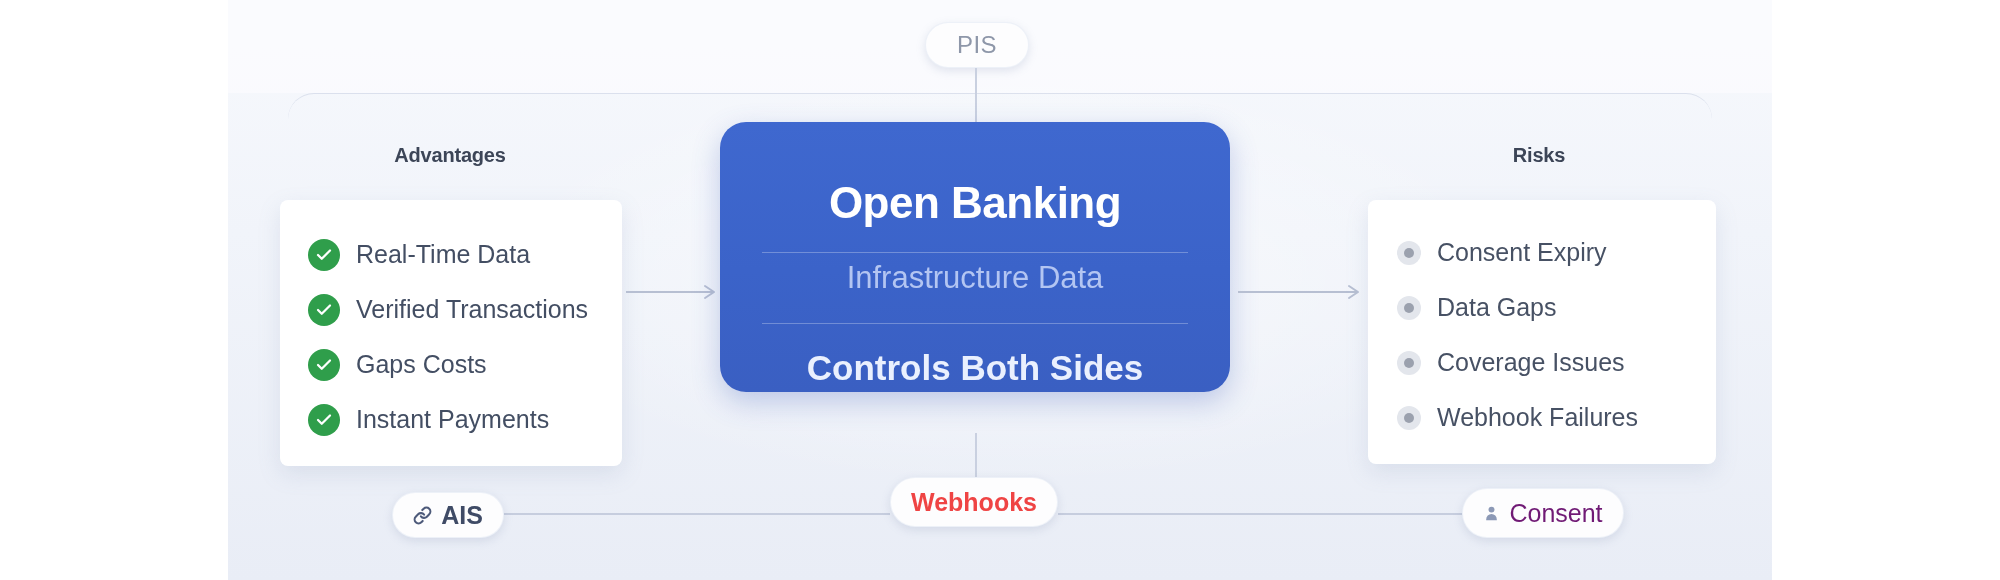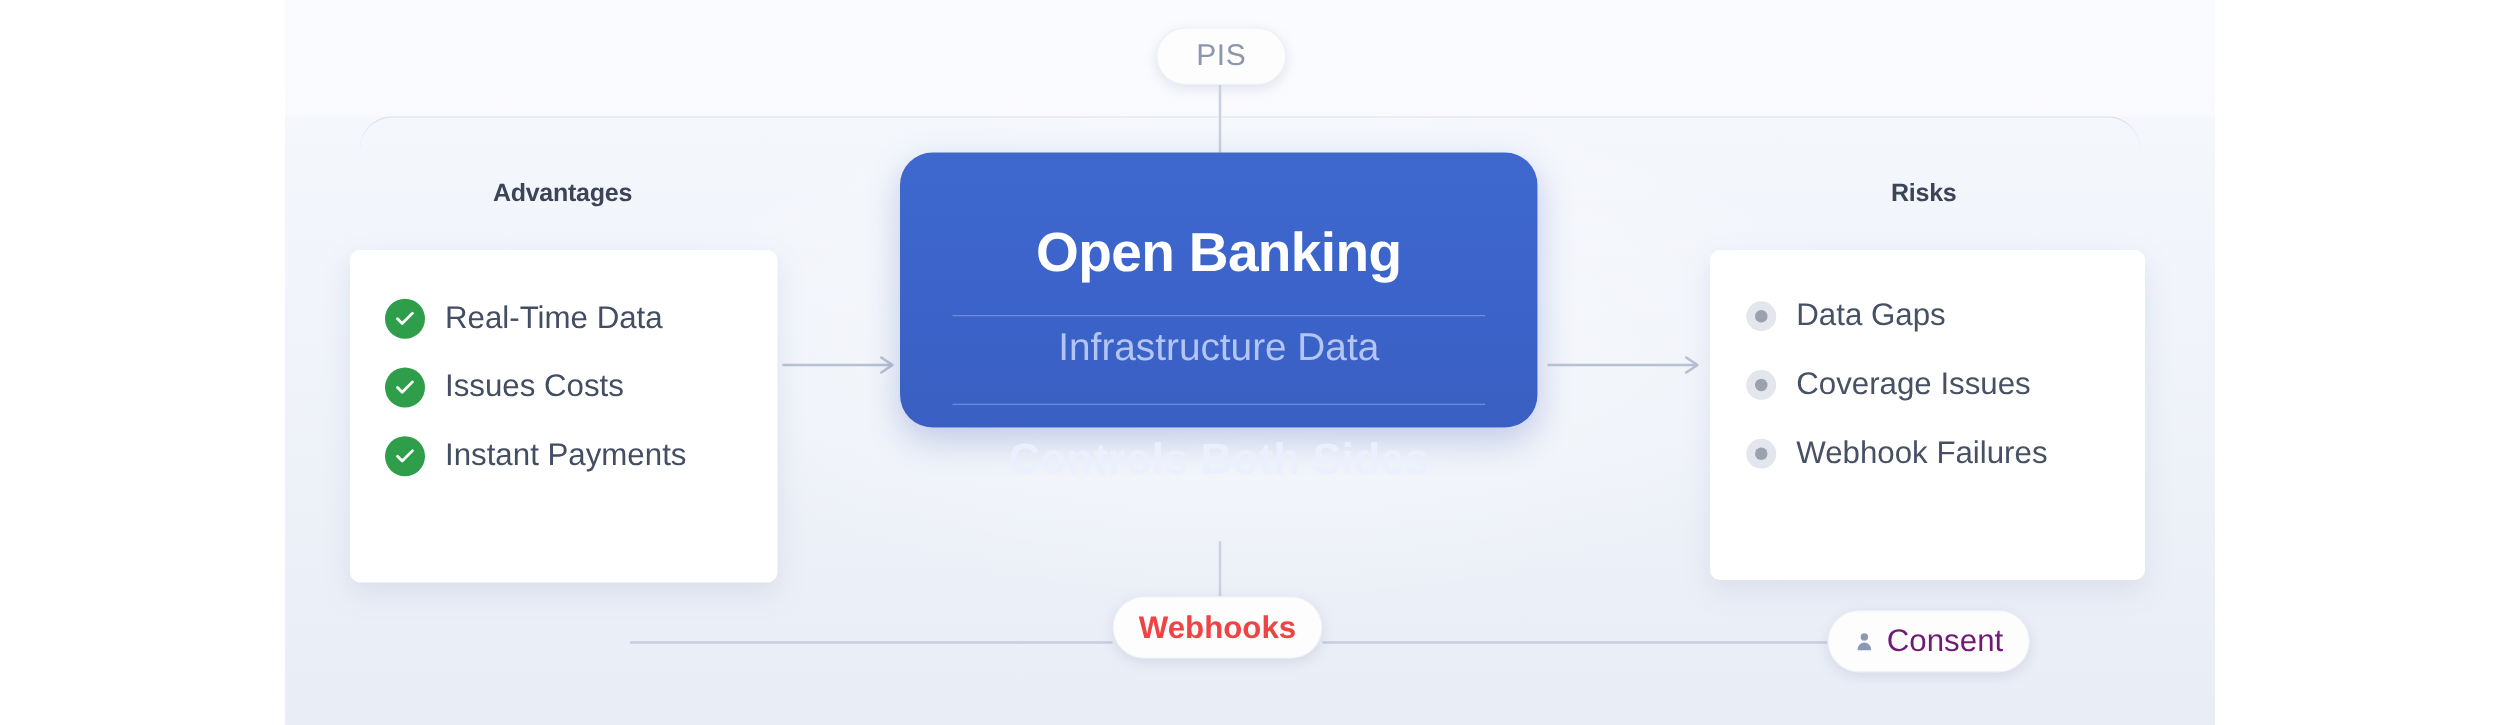--- a/index.html
+++ b/index.html
@@ -70,21 +70,21 @@
   .hline-left  { left: 276px;  top: 513px; width: 386px; }
   .hline-right { left: 830px;  top: 513px; width: 404px; }
   .arrow-svg { position: absolute; overflow: visible; }
   .arrow-left  { left: 397px;  top: 282px; }
   .arrow-right { left: 1009px; top: 282px; }
 
   
   .center-box {
     position: absolute;
     left: 492px; top: 122px;
-    width: 510px; height: 220px;
+    width: 510px; height: 270px;
     background: linear-gradient(180deg, #3f68cf 0%, #3b63c9 55%, #3a5fc2 100%);
     border-radius: 26px;
     box-shadow: 0 10px 28px rgba(70,100,190,0.30);
   }
   .ob-title {
     position: absolute; left: 0; top: 55px; width: 100%;
     text-align: center;
     font-size: 44px; font-weight: 700; color: #ffffff;
     line-height: 52px; letter-spacing: -0.5px;
   }
@@ -174,21 +174,29 @@
             </svg>
         </span>
         <span class="item-text">Real-Time Data</span>
       </div>
       <div class="item-row">
         <span class="check-circle">
           <svg width="18" height="18" viewBox="0 0 24 24" fill="none" stroke="#ffffff" stroke-width="3" stroke-linecap="round" stroke-linejoin="round">
               <polyline points="20 6 9 17 4 12"></polyline>
             </svg>
         </span>
-        <span class="item-text">Issues Costs</span>
+        <span class="item-text">Verified Transactions</span>
+      </div>
+      <div class="item-row">
+        <span class="check-circle">
+          <svg width="18" height="18" viewBox="0 0 24 24" fill="none" stroke="#ffffff" stroke-width="3" stroke-linecap="round" stroke-linejoin="round">
+              <polyline points="20 6 9 17 4 12"></polyline>
+            </svg>
+        </span>
+        <span class="item-text">Gaps Costs</span>
       </div>
       <div class="item-row">
         <span class="check-circle">
           <svg width="18" height="18" viewBox="0 0 24 24" fill="none" stroke="#ffffff" stroke-width="3" stroke-linecap="round" stroke-linejoin="round">
               <polyline points="20 6 9 17 4 12"></polyline>
             </svg>
         </span>
         <span class="item-text">Instant Payments</span>
       </div>
     </div>
@@ -208,36 +216,47 @@
 
     <svg class="arrow-svg arrow-right" width="124" height="20" viewBox="0 0 124 20">
       <line x1="1" y1="10" x2="120" y2="10" stroke="#b7bfd2" stroke-width="2"></line>
       <path d="M112 4 L121 10 L112 16" fill="none" stroke="#b7bfd2" stroke-width="2" stroke-linecap="round" stroke-linejoin="round"></path>
     </svg>
 
     <div class="panel-title risks-title">Risks</div>
     <div class="card risks-card">
       <div class="item-row">
         <span class="bullet-dot"></span>
+        <span class="item-text">Consent Expiry</span>
+      </div>
+      <div class="item-row">
+        <span class="bullet-dot"></span>
         <span class="item-text">Data Gaps</span>
       </div>
       <div class="item-row">
         <span class="bullet-dot"></span>
         <span class="item-text">Coverage Issues</span>
       </div>
       <div class="item-row">
         <span class="bullet-dot"></span>
         <span class="item-text">Webhook Failures</span>
       </div>
     </div>
 
     <div class="vline vline-bottom"></div>
     <div class="hline hline-left"></div>
     <div class="hline hline-right"></div>
 
+    <div class="pill pill-ais">
+      <svg width="19" height="19" viewBox="0 0 24 24" fill="none" stroke="#4d5a7a" stroke-width="2.6" stroke-linecap="round" stroke-linejoin="round">
+        <path d="M10 13a5 5 0 0 0 7.54.54l3-3a5 5 0 0 0-7.07-7.07l-1.72 1.71"></path>
+        <path d="M14 11a5 5 0 0 0-7.54-.54l-3 3a5 5 0 0 0 7.07 7.07l1.71-1.71"></path>
+      </svg>
+      <span class="pill-label">AIS</span>
+    </div>
 
     <div class="pill pill-webhooks">
       <span class="pill-label">Webhooks</span>
     </div>
 
     <div class="pill pill-consent">
       <svg width="17" height="17" viewBox="0 0 24 24" fill="#8c99b6">
         <circle cx="12" cy="6.5" r="4.2"></circle>
         <path d="M4.5 21.5v-1.2a7.5 7.5 0 0 1 15 0v1.2z"></path>
       </svg>

